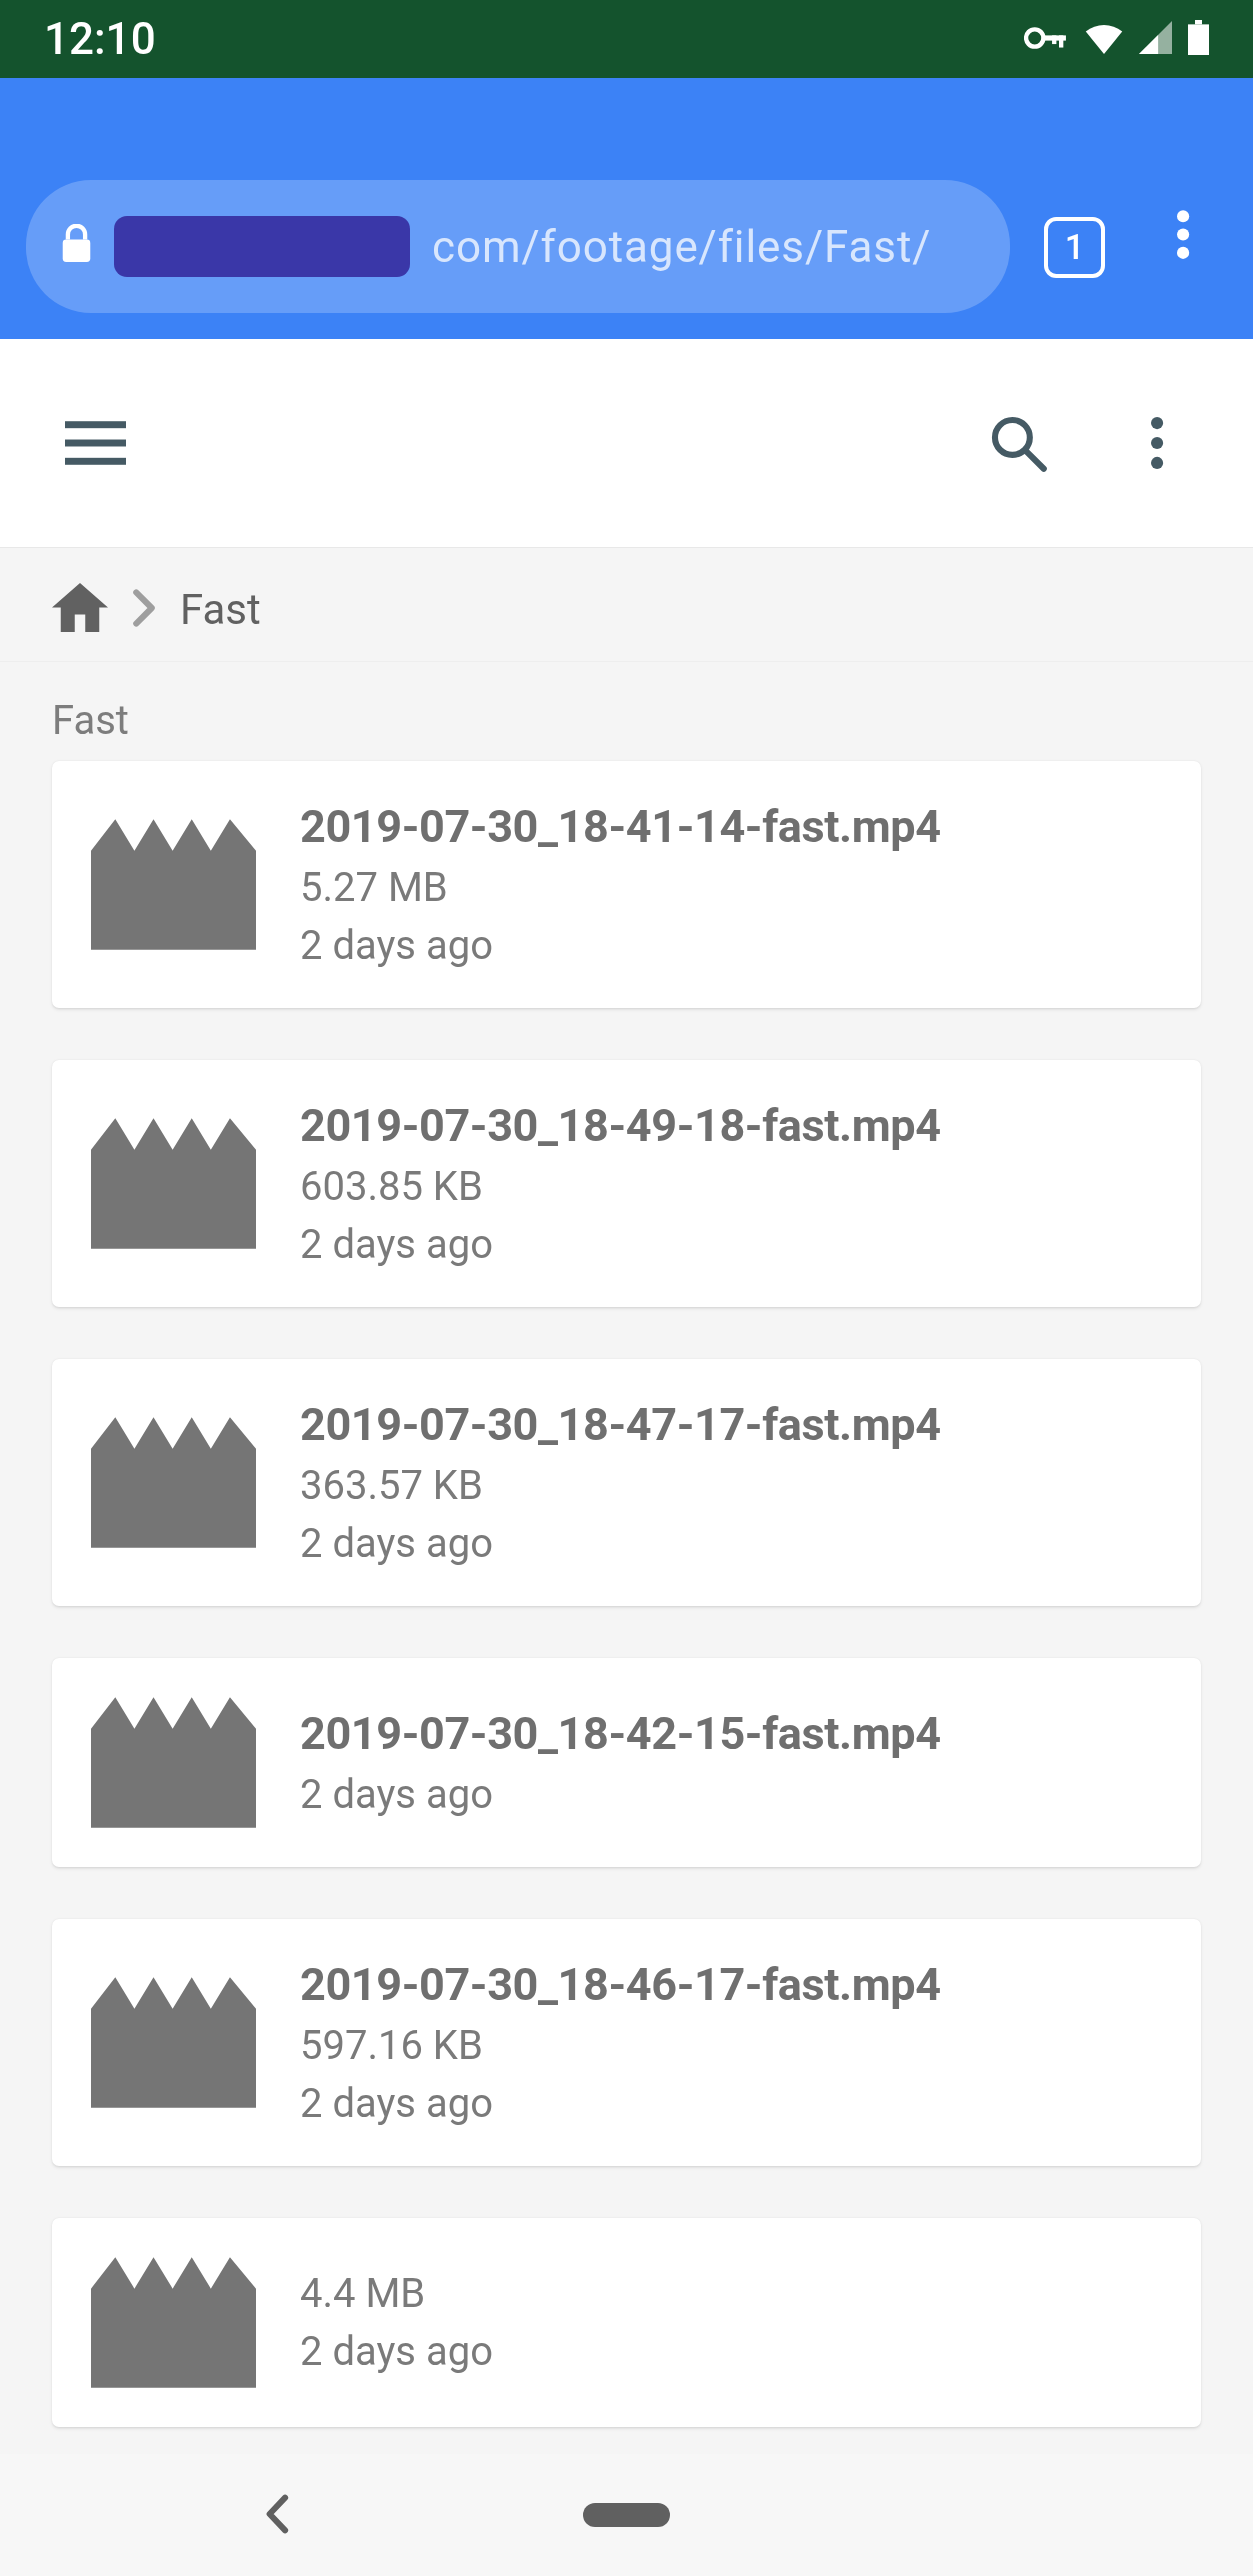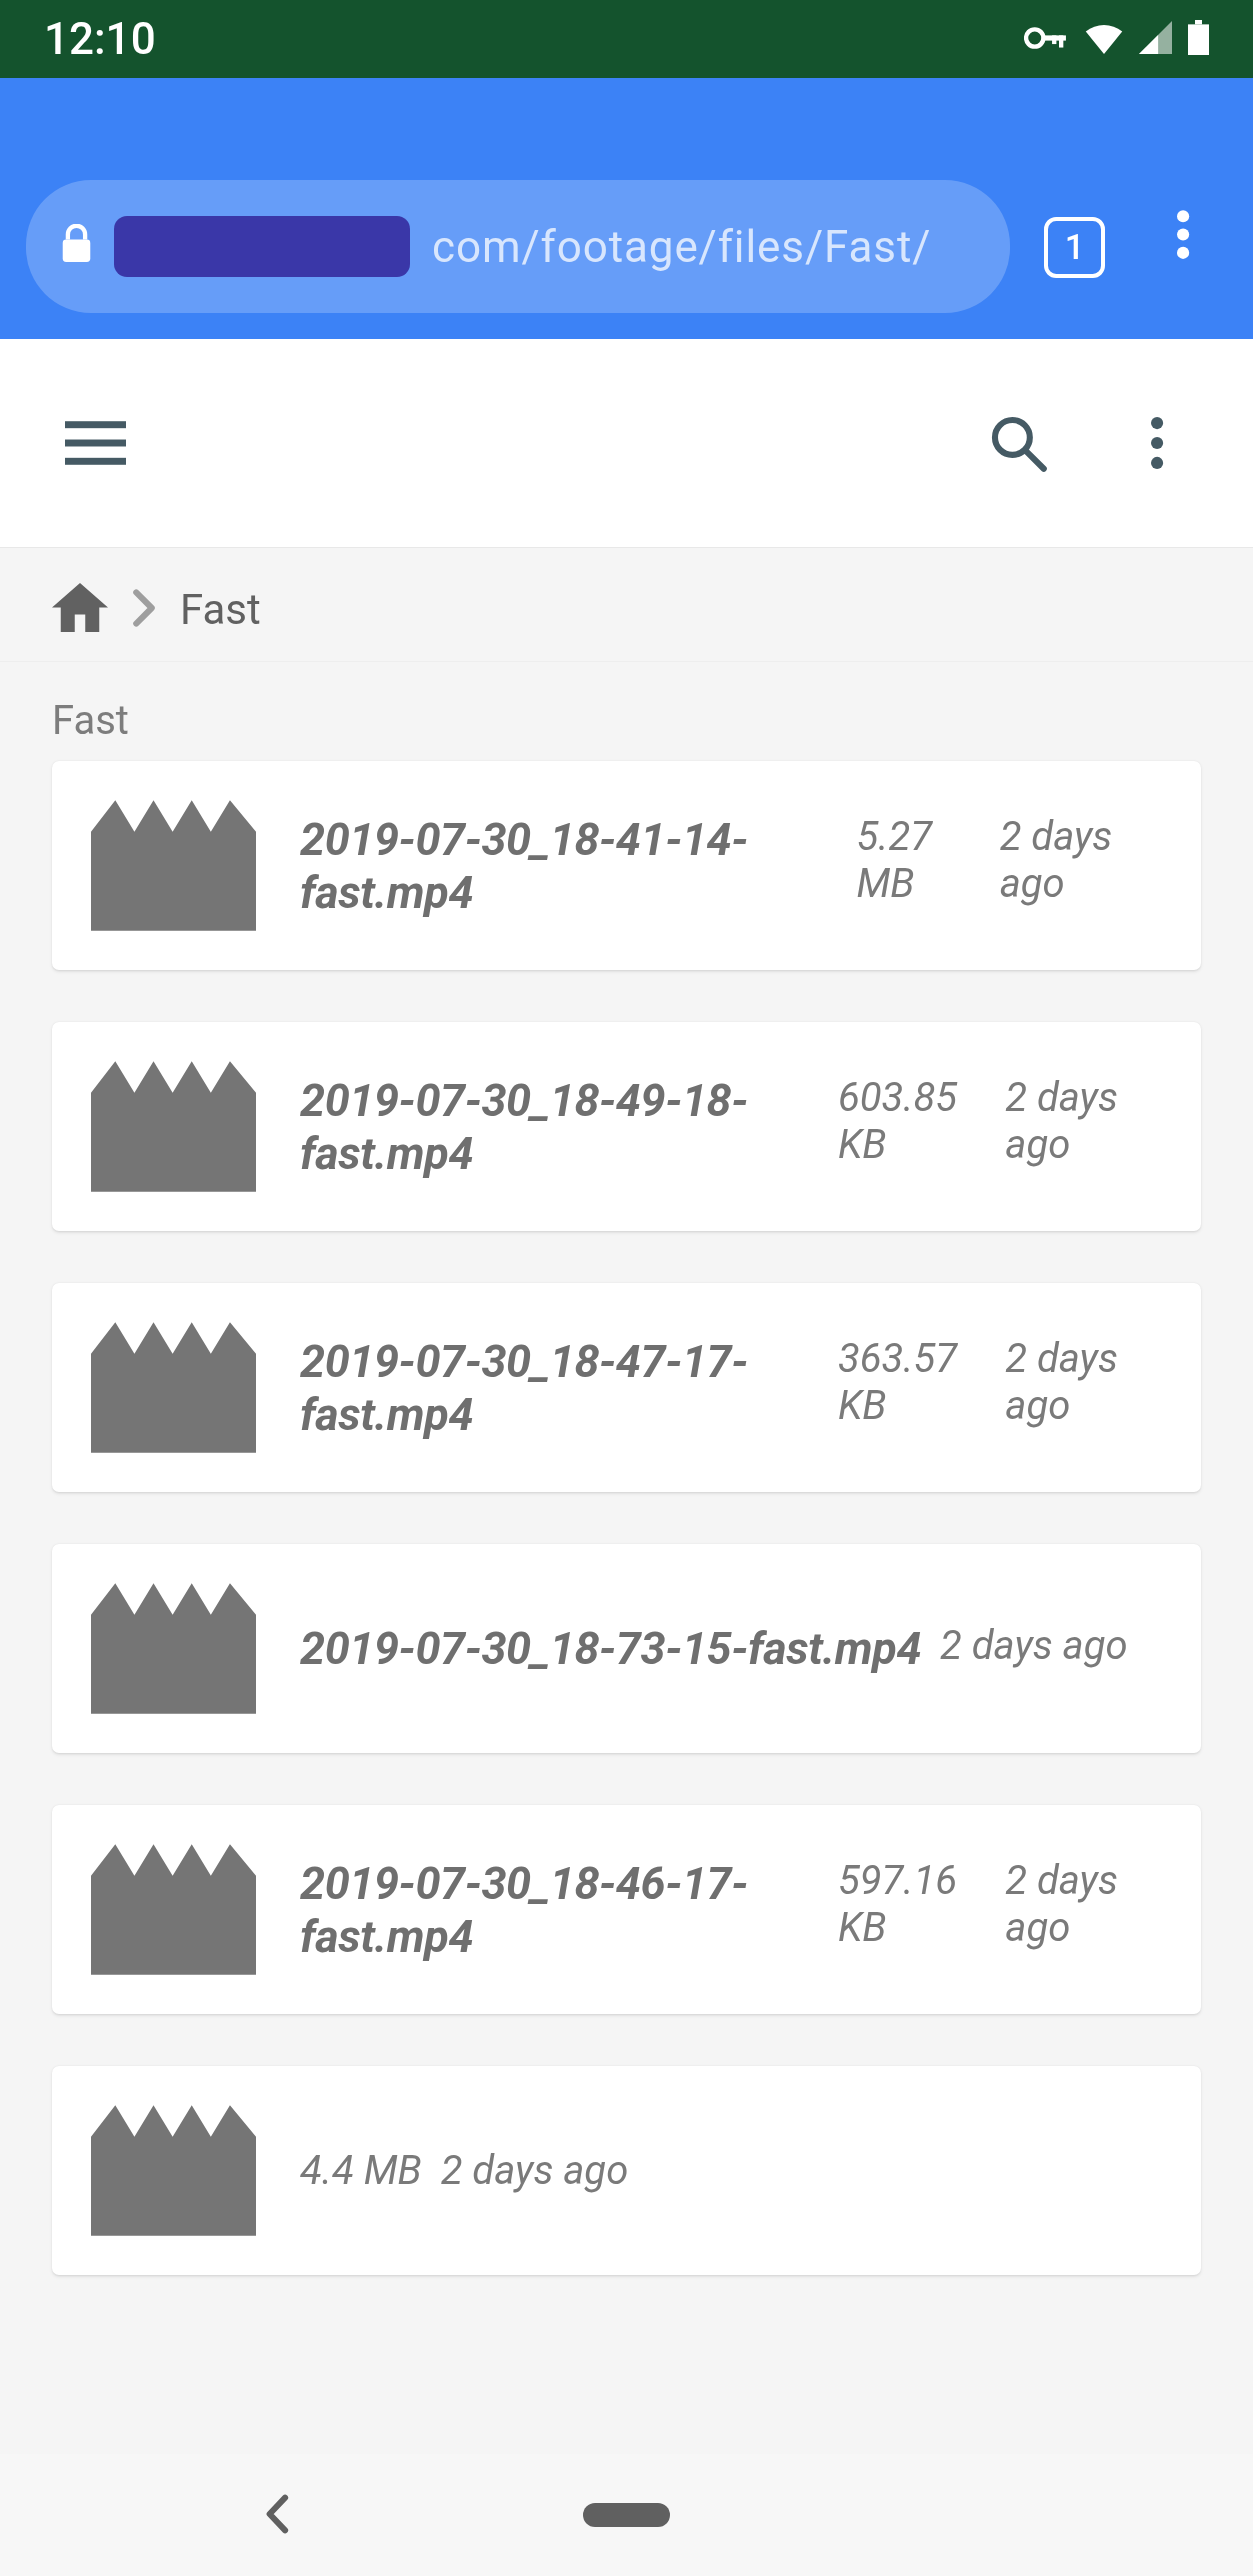--- a/index.html
+++ b/index.html
@@ -94,21 +94,21 @@
   .file-card {
     background: #fff;
     border-radius: 7px;
     box-shadow: 0 1.7px 3.5px rgba(0,0,0,0.08), 0 0.9px 1.7px rgba(0,0,0,0.06);
     padding: 39px 39px;
     display: flex;
     align-items: center;
     gap: 44px;
   }
   .file-icon { width: 165px; height: 131px; flex-shrink: 0; }
-  .file-info { display: flex; flex-direction: row; gap: 19px; font-style: italic; }
+  .file-info { display: flex; flex-direction: column; gap: 11px; }
   .file-name { font-size: 45px; font-weight: 700; color: #6f6f6f; letter-spacing: -0.4px; }
   .file-size, .file-age { font-size: 40px; color: #7a7a7a; }
 
   
   .nav-bar {
     position: fixed;
     left: 0; bottom: 0;
     width: 1253px; height: 122px;
     background: #f7f7f7;
     display: flex;
@@ -244,21 +244,21 @@
         <div class="file-name">2019-07-30_18-47-17-fast.mp4</div>
         <div class="file-size">363.57 KB</div>
         <div class="file-age">2 days ago</div>
       </div>
     </div>
     <div class="file-card">
       <div class="file-icon"><svg width="165" height="131" viewBox="0 0 190 150">
           <path d="M0 36 L0 150 L190 150 L190 36 L160 0 L138 36 L116 0 L94 36 L72 0 L50 36 L28 0 Z" fill="#757575"></path>
         </svg></div>
       <div class="file-info">
-        <div class="file-name">2019-07-30_18-73-15-fast.mp4</div>
+        <div class="file-name">2019-07-30_18-42-15-fast.mp4</div>
         <div class="file-age">2 days ago</div>
       </div>
     </div>
     <div class="file-card">
       <div class="file-icon"><svg width="165" height="131" viewBox="0 0 190 150">
           <path d="M0 36 L0 150 L190 150 L190 36 L160 0 L138 36 L116 0 L94 36 L72 0 L50 36 L28 0 Z" fill="#757575"></path>
         </svg></div>
       <div class="file-info">
         <div class="file-name">2019-07-30_18-46-17-fast.mp4</div>
         <div class="file-size">597.16 KB</div>

